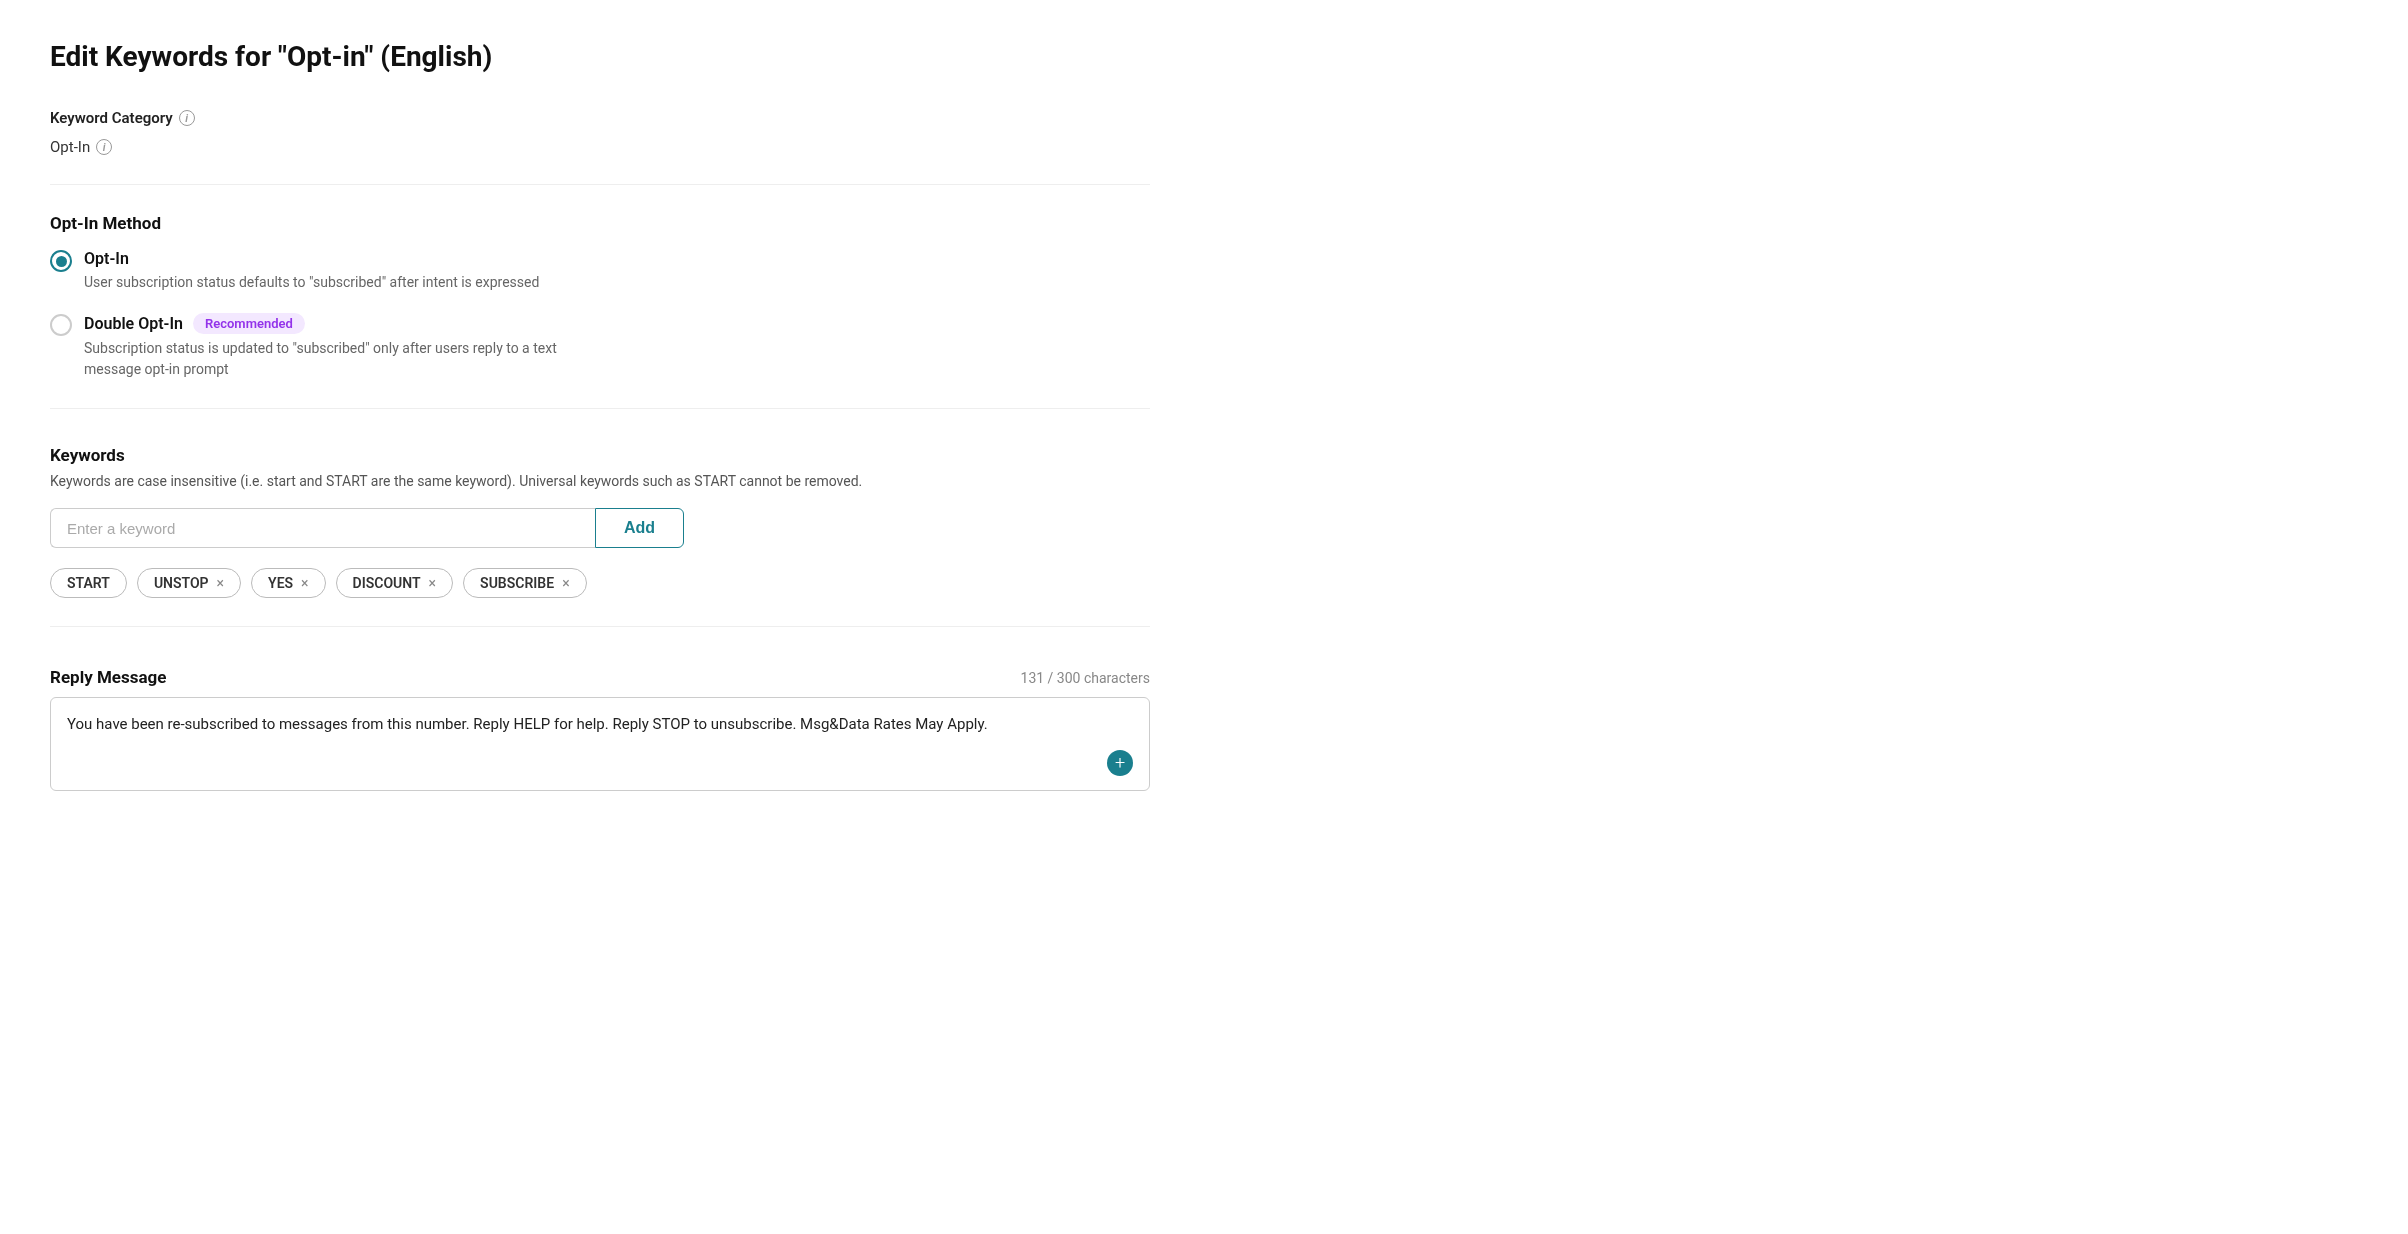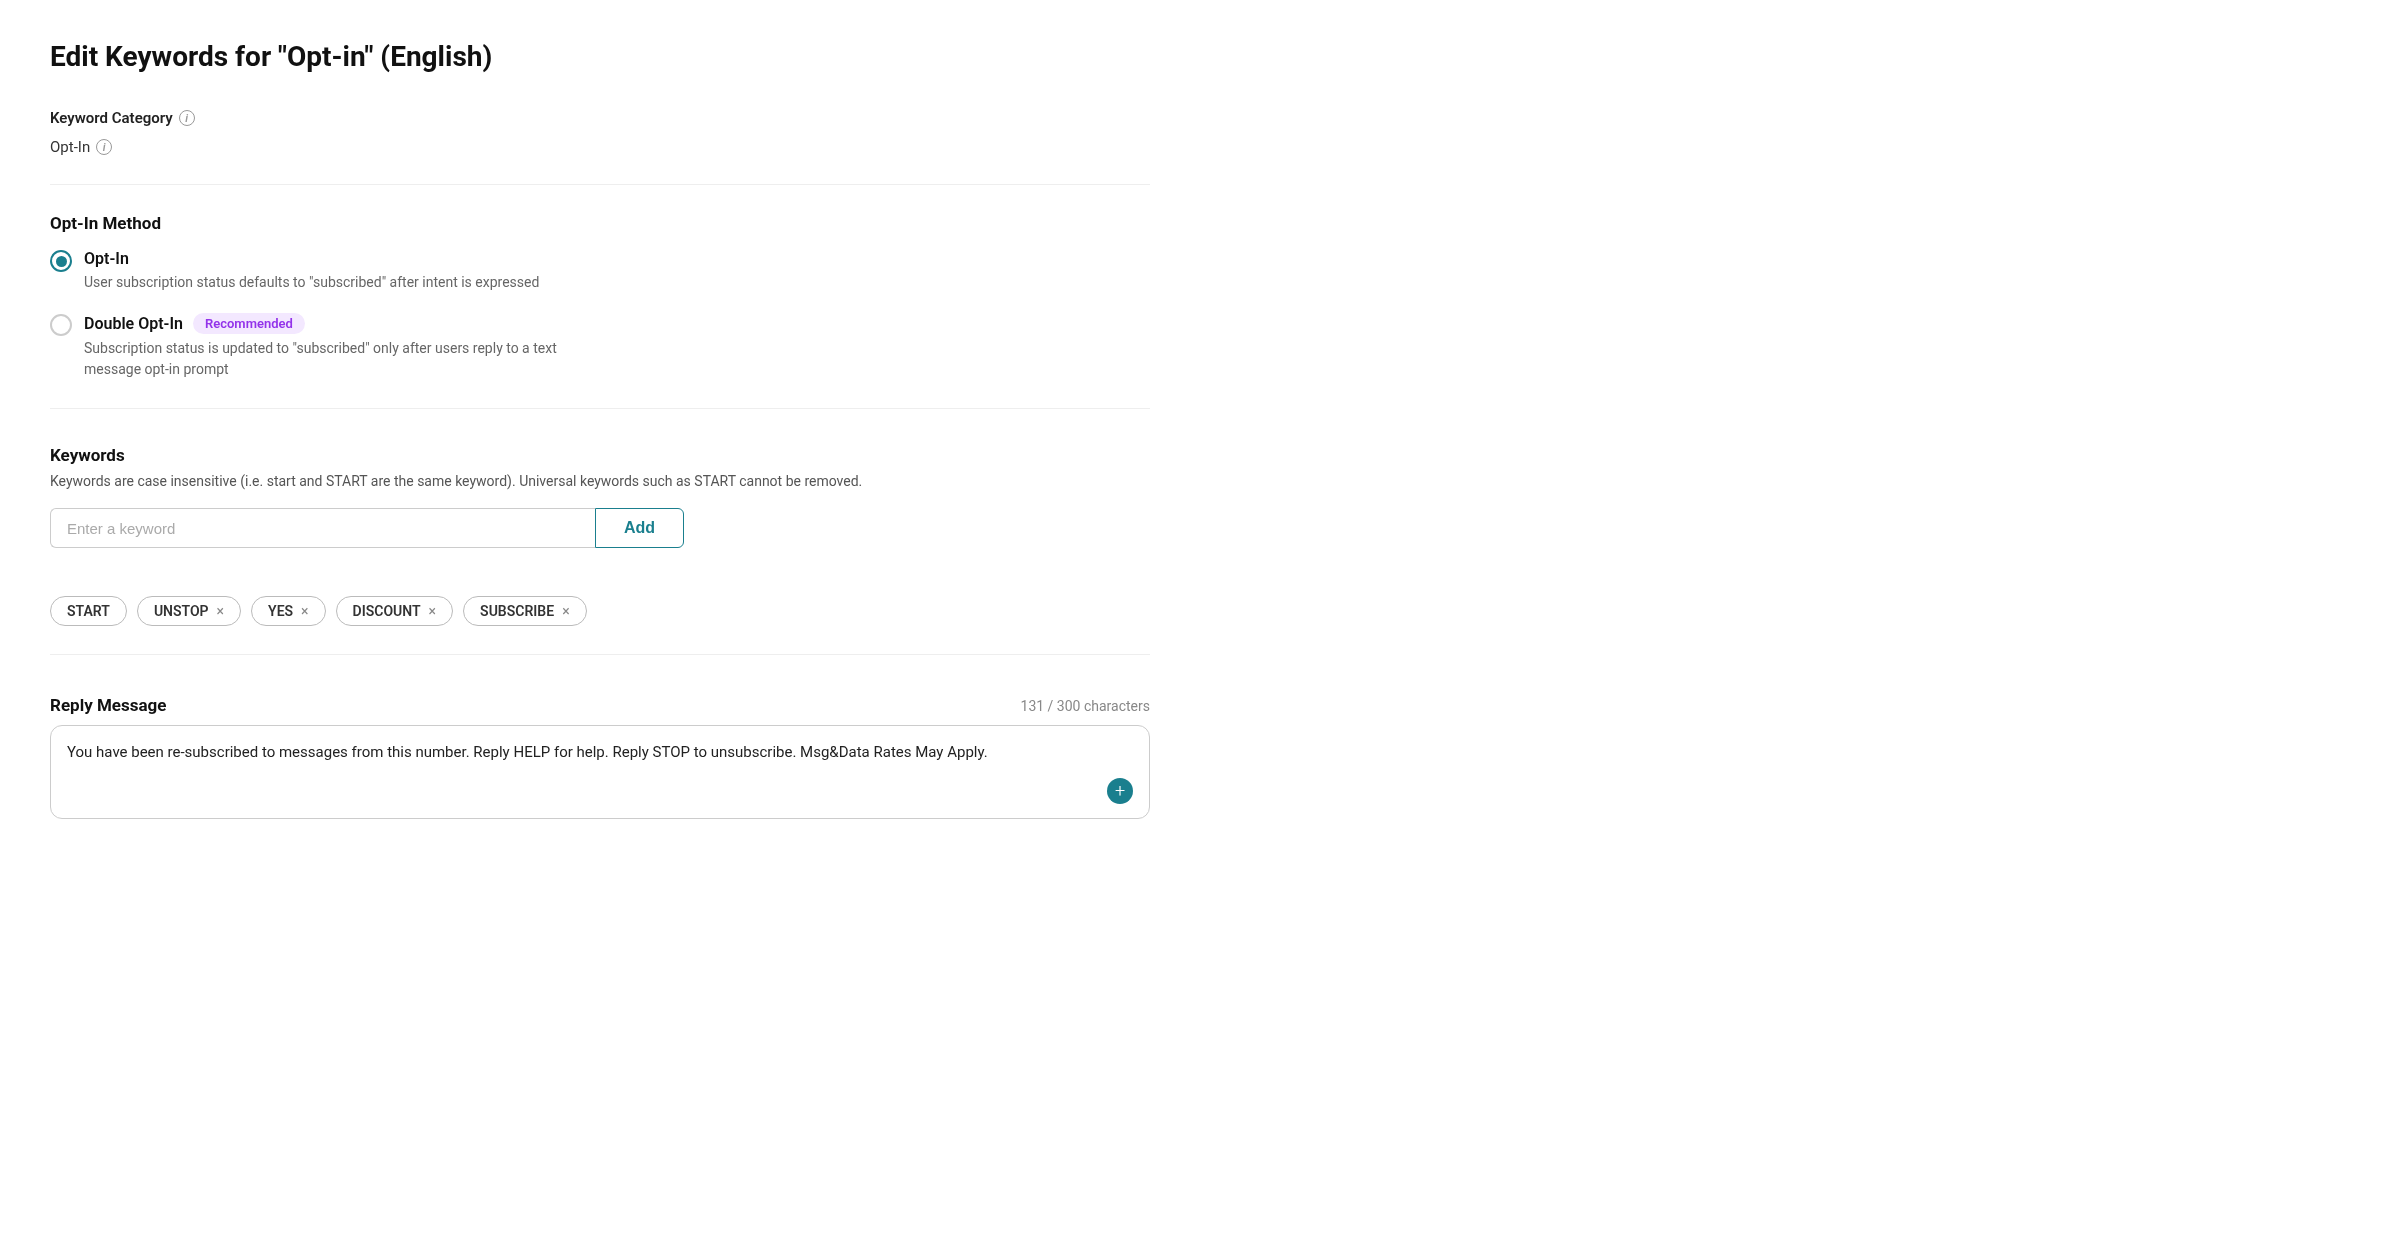--- a/index.html
+++ b/index.html
@@ -205,21 +205,20 @@
       display: flex;
       align-items: center;
       gap: 8px;
       border: 1.5px solid #bbbbbb;
       border-radius: 20px;
       padding: 6px 16px;
       font-size: 14px;
       font-weight: 600;
       color: #333333;
       cursor: default;
-      margin-top: 28px;
     }
 
     .tag-remove {
       color: #888888;
       font-size: 14px;
       cursor: pointer;
       font-weight: 400;
       line-height: 1;
     }
 
@@ -241,21 +240,21 @@
     }
 
     .char-count {
       font-size: 14px;
       color: #888888;
     }
 
     .reply-textarea-wrapper {
       position: relative;
       border: 1.5px solid #cccccc;
-      border-radius: 12px;
+      border-radius: 6px;
       padding: 14px 50px 14px 16px;
       min-height: 90px;
     }
 
     .reply-textarea {
       width: 100%;
       border: none;
       outline: none;
       font-size: 15px;
       color: #222222;

